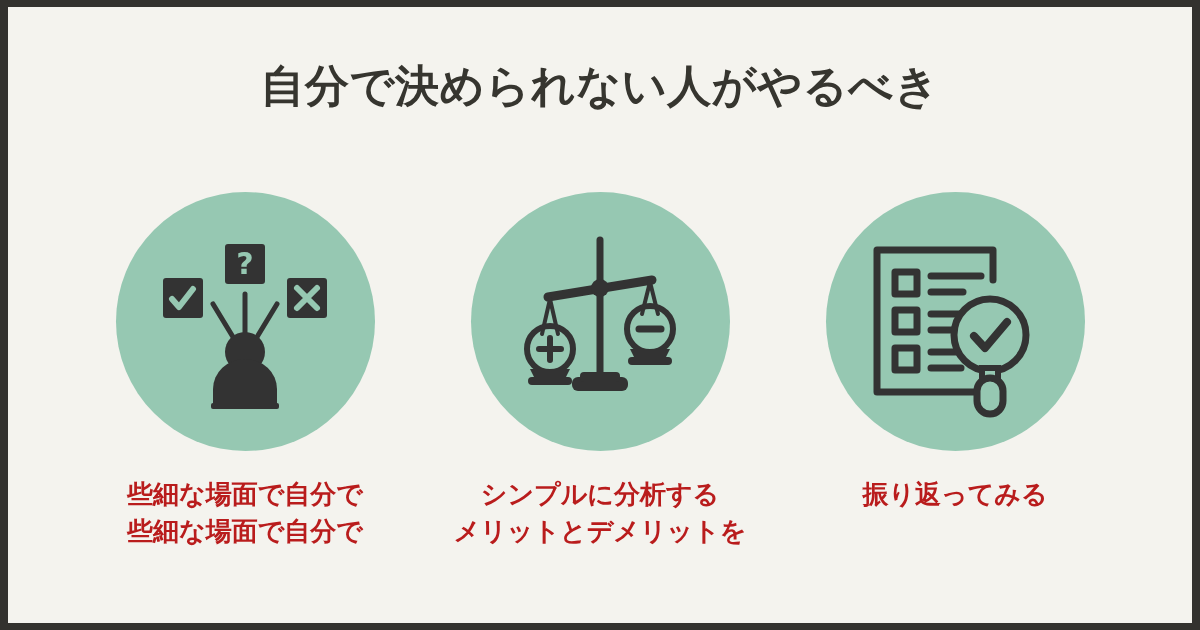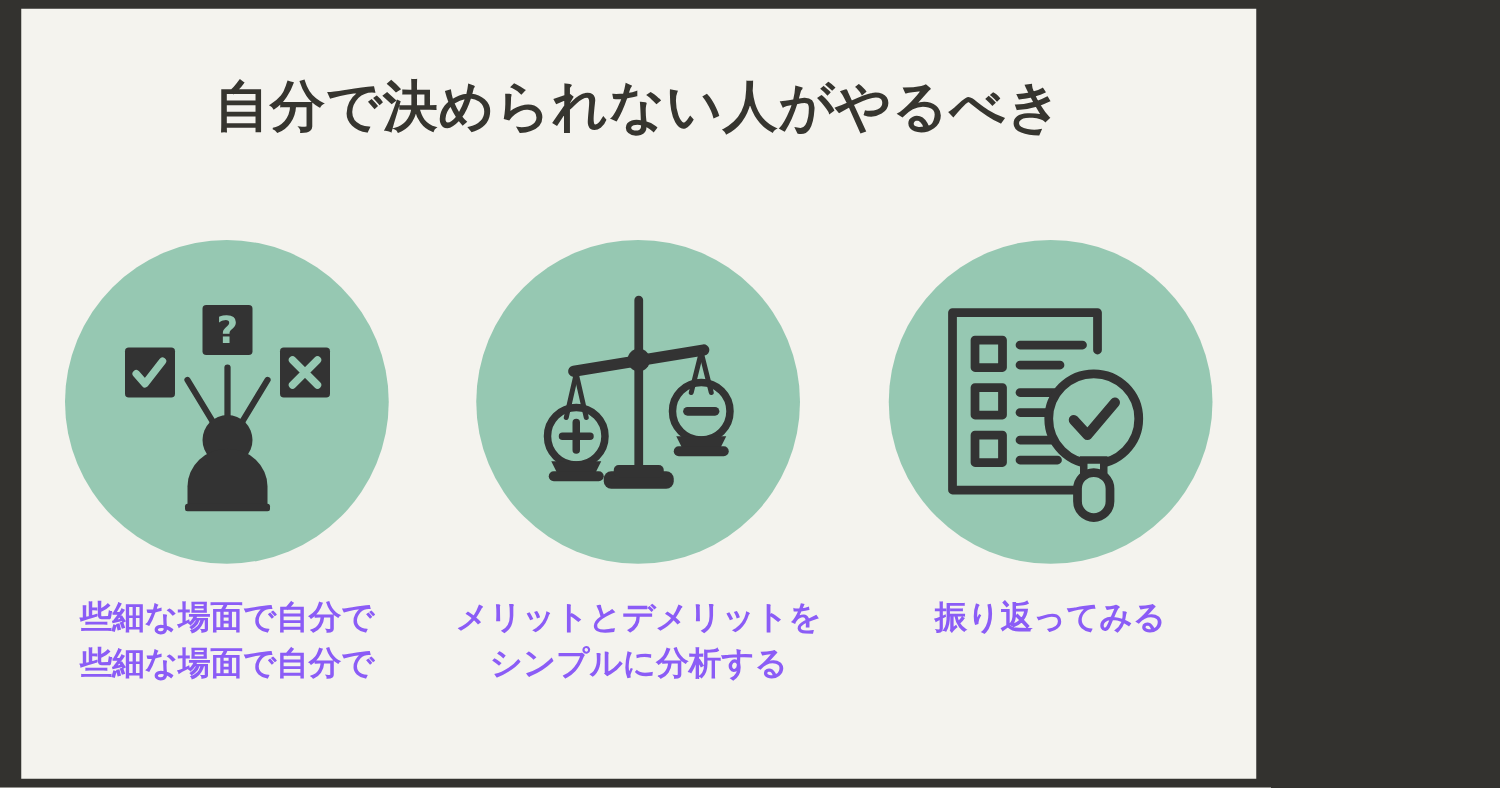--- a/index.html
+++ b/index.html
@@ -10,23 +10,23 @@
     overflow: hidden;
   }
 
   body {
     background: #33322f;
     font-family: "DejaVu Sans", "Liberation Sans", sans-serif;
   }
 
   #infographic-card {
     position: absolute;
-    left: 17px;
+    left: 8px;
     top: 7px;
-    width: 988px;
+    width: 1184px;
     height: 616px;
     background: #f4f3ee;
     overflow: hidden;
   }
 
   
   #title-block {
     position: absolute;
     left: 0;
     top: 50px;
@@ -66,21 +66,21 @@
     display: flex;
     align-items: center;
     justify-content: center;
   }
 
   .icon-circle svg { display: block; }
 
   .column-caption {
     margin-top: 25px;
     text-align: center;
-    color: #8b5cf6;
+    color: #b91c1c;
     font-weight: 700;
     font-size: 26px;
     line-height: 1.42;
     white-space: nowrap;
   }
   .column-caption .caption-line { display: block; }
 </style>
 </head>
 <body>
 
@@ -166,22 +166,22 @@
 
           <g>
             <circle cx="150" cy="107" r="23" fill="none" stroke="#333333" stroke-width="6"></circle>
             <path d="M139 107 h22" stroke="#333333" stroke-width="7" stroke-linecap="round"></path>
             <path d="M130 127 h40 l-5 10 h-30 z" fill="#333333"></path>
             <rect x="128" y="135" width="44" height="8" rx="4" fill="#333333"></rect>
           </g>
         </svg>
       </div>
       <div class="column-caption">
+        <span class="caption-line">シンプルに分析する</span>
         <span class="caption-line">メリットとデメリットを</span>
-        <span class="caption-line">シンプルに分析する</span>
       </div>
     </div>
 
     <div class="column">
       <div class="icon-circle">
         <svg width="200" height="200" viewBox="0 0 200 200">
 
           <g fill="none" stroke="#333333" stroke-width="7" stroke-linecap="round" stroke-linejoin="round">
             <path d="M138 58 V28 H22 v142 h116"></path>
             <rect x="40" y="50" width="22" height="22"></rect>

